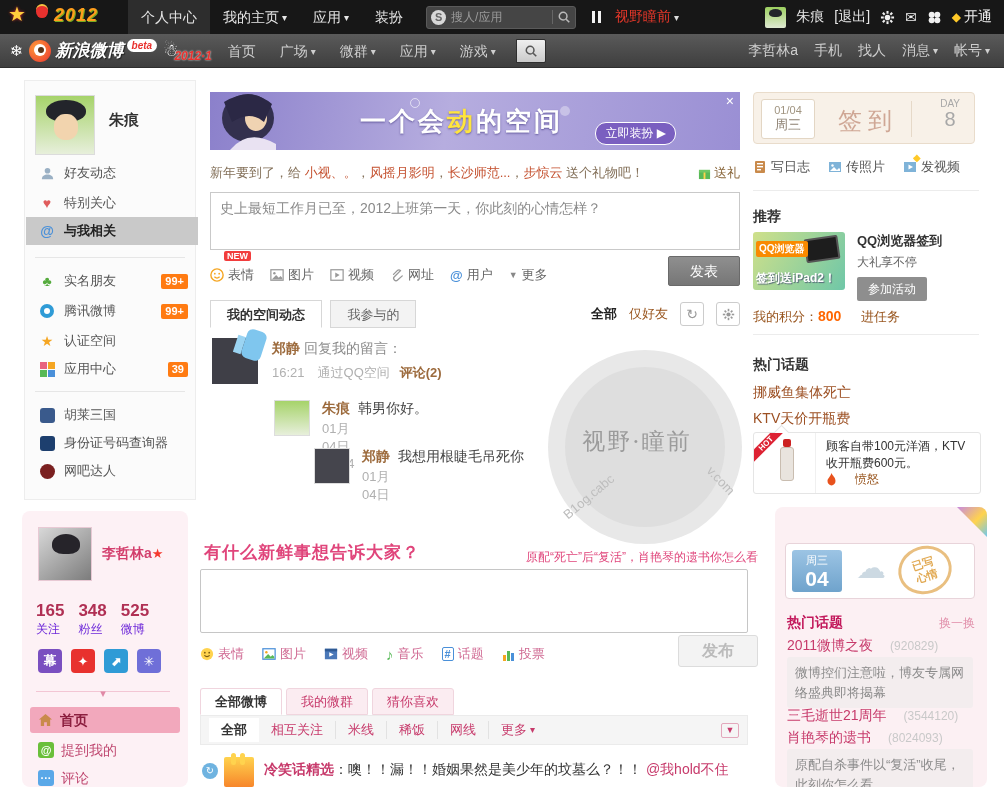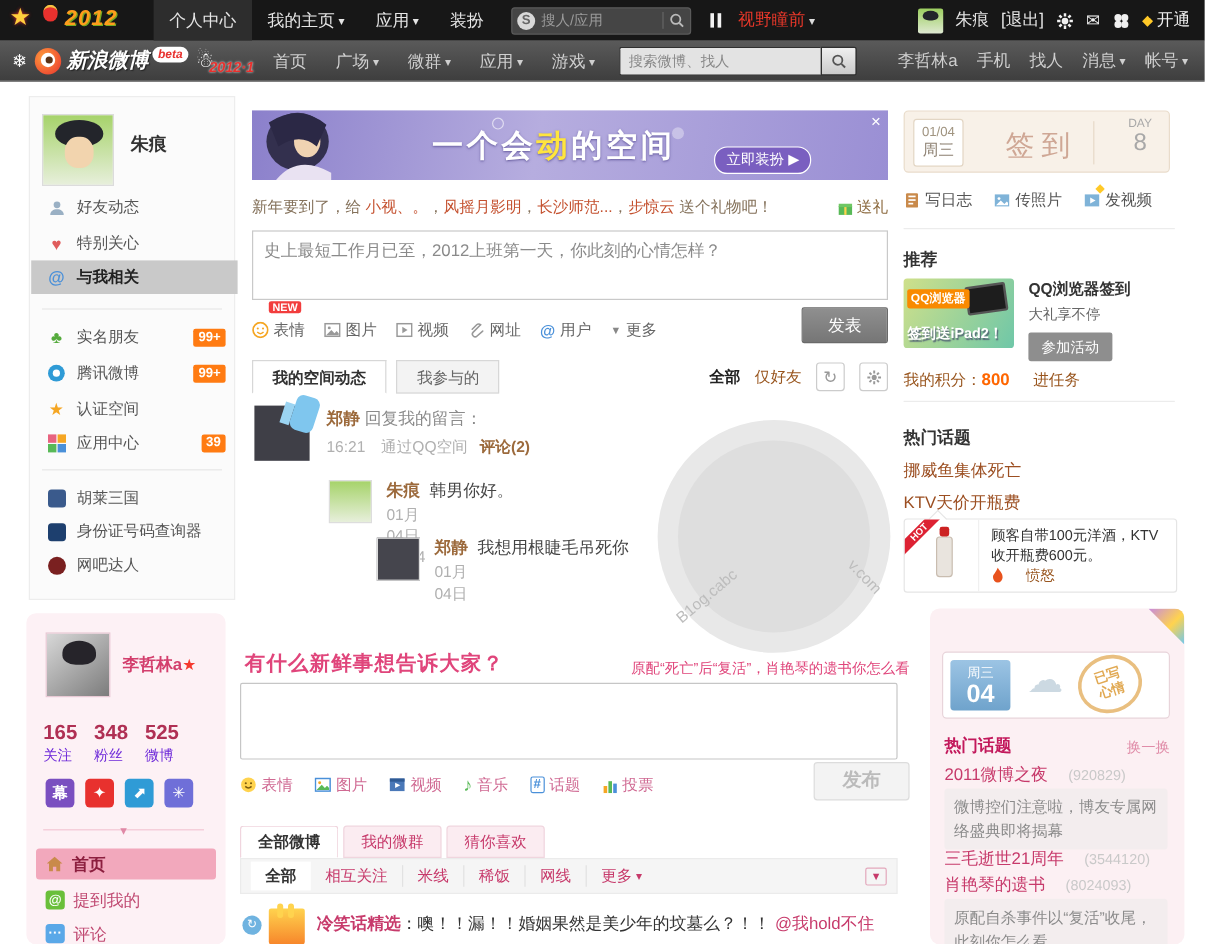--- a/index.html
+++ b/index.html
@@ -100,21 +100,21 @@
 .rava{position:absolute;left:0;top:2px;width:36px;height:36px;border:1px solid #ddd;cursor:pointer}
 .rava.green{background:linear-gradient(#a6d36a,#e7efdb)}
 .rava.dark{background:#45454d}
 .rl1{position:absolute;left:48px;top:2px;white-space:nowrap}
 .rl1 b{color:#9c6a3c;font-weight:bold;margin-right:8px;cursor:pointer}
 .rl1 span{color:#444}
 .rl2{position:absolute;left:48px;top:22px;font-size:13px;color:#b0b0b0}
 
 #qzright{position:absolute;left:753px;top:0;width:236px;height:437px;font-size:13px}
 .signin{position:absolute;left:0;top:24px;width:222px;height:52px;background:#f8f1e8;border:1px solid #e9dccb;border-radius:4px;cursor:pointer}
-.sdate{position:absolute;left:7px;top:6px;width:42px;height:40px;background:#fff;border:1px solid #e3d6c4;border-radius:3px;text-align:center}
+.sdate{position:absolute;left:7px;top:6px;width:54px;height:40px;background:#fff;border:1px solid #e3d6c4;border-radius:3px;text-align:center}
 .sdate .d1{font-size:11px;color:#a09480;margin-top:4px}
 .sdate .d2{font-size:13px;color:#8d8172}
 .sgn{position:absolute;left:84px;top:12px;font-size:24px;color:#cfa democratic}
 .sgn{color:#cfa795;letter-spacing:6px}
 .sday{position:absolute;right:14px;top:5px;text-align:center;color:#a8a8a8}
 .sday .w{font-size:10px}
 .sday .n{font-size:20px;line-height:20px}
 .svline{position:absolute;right:62px;top:8px;height:36px;border-left:1px solid #e6d9c8}
 .quick{position:absolute;left:0;top:90px;width:226px;display:flex;gap:18px;color:#555}
 .quick .q{display:flex;align-items:center;gap:4px;cursor:pointer;position:relative}
@@ -278,21 +278,20 @@
   <span class="wbbrand">新浪微博</span>
   <span class="beta">beta</span>
   <span class="sman">☃</span>
   <span class="y2012">2012·1</span>
   <div class="wbnav">首页</div>
   <div class="wbnav"><span>广场</span><span class="caret"></span></div>
   <div class="wbnav"><span>微群</span><span class="caret"></span></div>
   <div class="wbnav"><span>应用</span><span class="caret"></span></div>
   <div class="wbnav"><span>游戏</span><span class="caret"></span></div>
   <div class="wbsearch">
-    <input placeholder="搜索微博、找人" style="">
     <div class="wbsbtn">
       <svg width="14" height="14" viewBox="0 0 16 16">
           <circle cx="7" cy="7" r="4.4" fill="none" stroke="currentColor" stroke-width="1.7"></circle>
           <line x1="10.5" y1="10.5" x2="14" y2="14" stroke="currentColor" stroke-width="1.8"></line>
         </svg>
     </div>
   </div>
   <div class="wbright">
     <span>李哲林a</span>
     <span>手机</span>
@@ -563,20 +562,21 @@
             <path d="M5 0 C6 3 9 4 9 8 A4 4.4 0 0 1 1 8 C1 5.5 3.5 4.5 5 0 Z" fill="#e8521d"></path>
           </svg>
         <span>愤怒</span>
       </div>
     </div>
   </div>
 </div>
 
 <div id="wm">
   <div class="in"></div>
+  <div class="t">视野·瞳前</div>
   <div class="u1">B1og.cabc</div>
   <div class="u2">v.com</div>
 </div>
 
 <div id="wb">
 
   <div id="wbside">
     <div class="wava"></div>
     <div class="wname"><span>李哲林a</span><span class="wstar">★</span></div>
     <div class="wstats">

